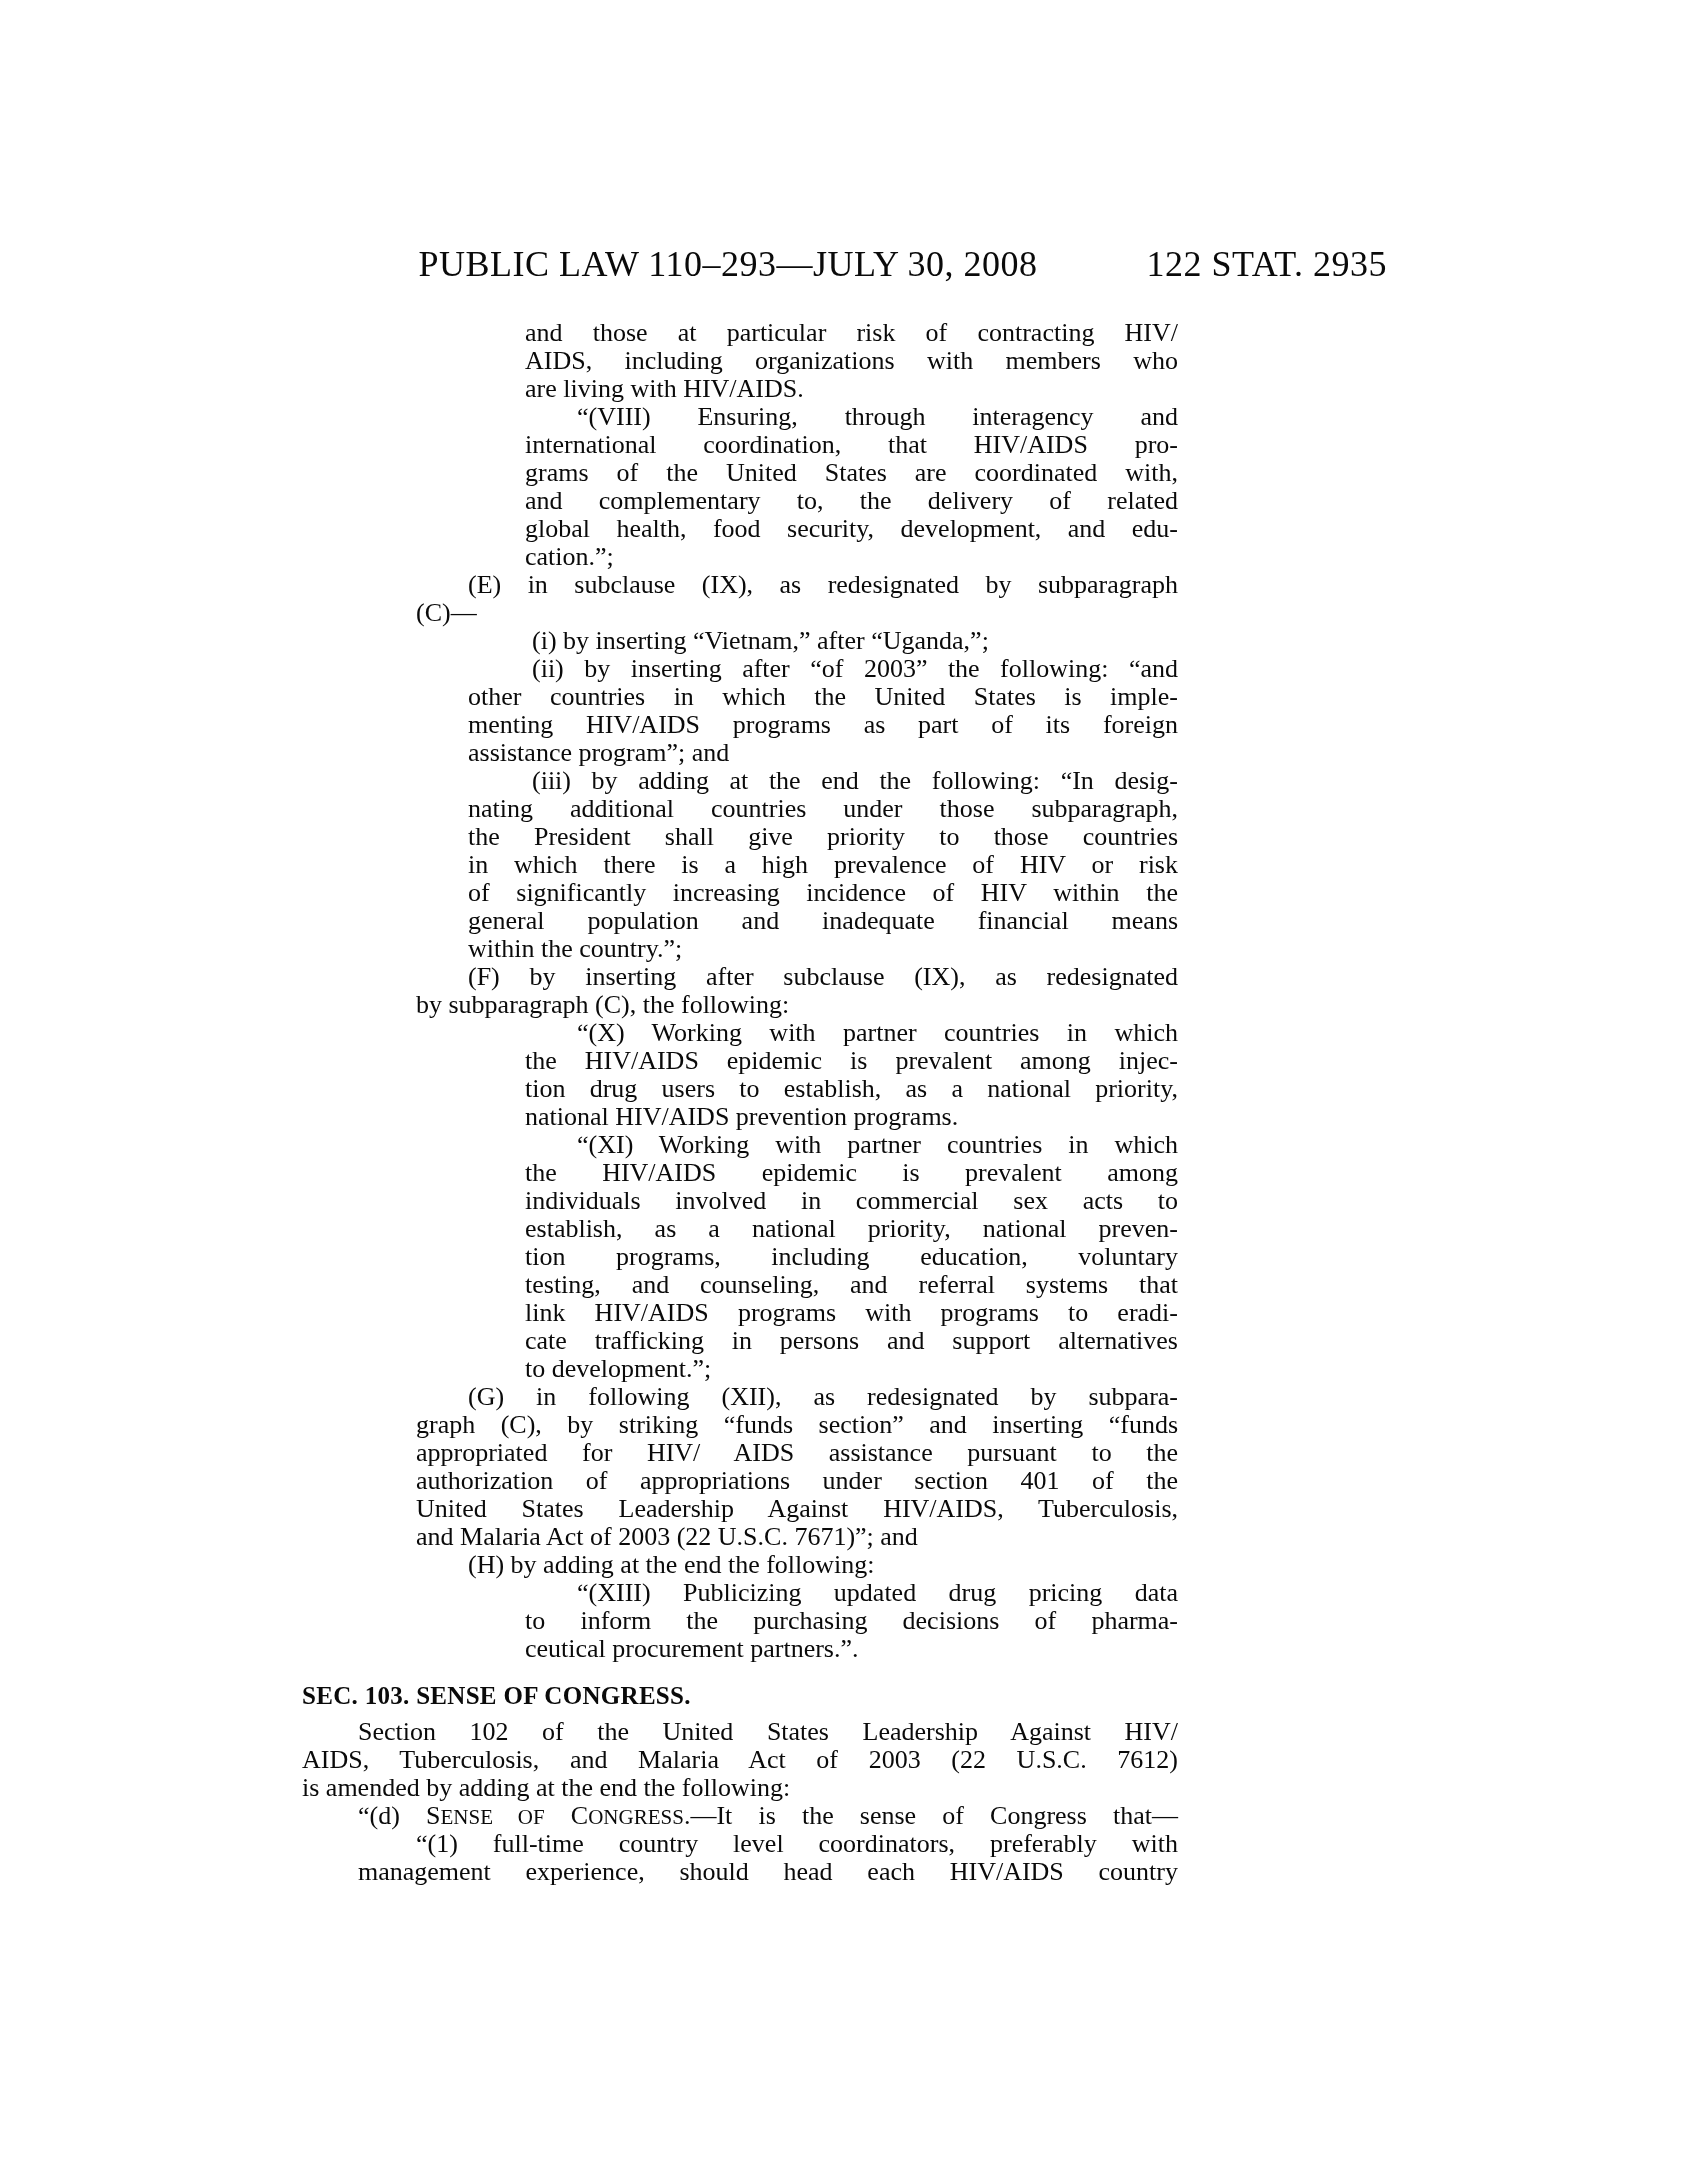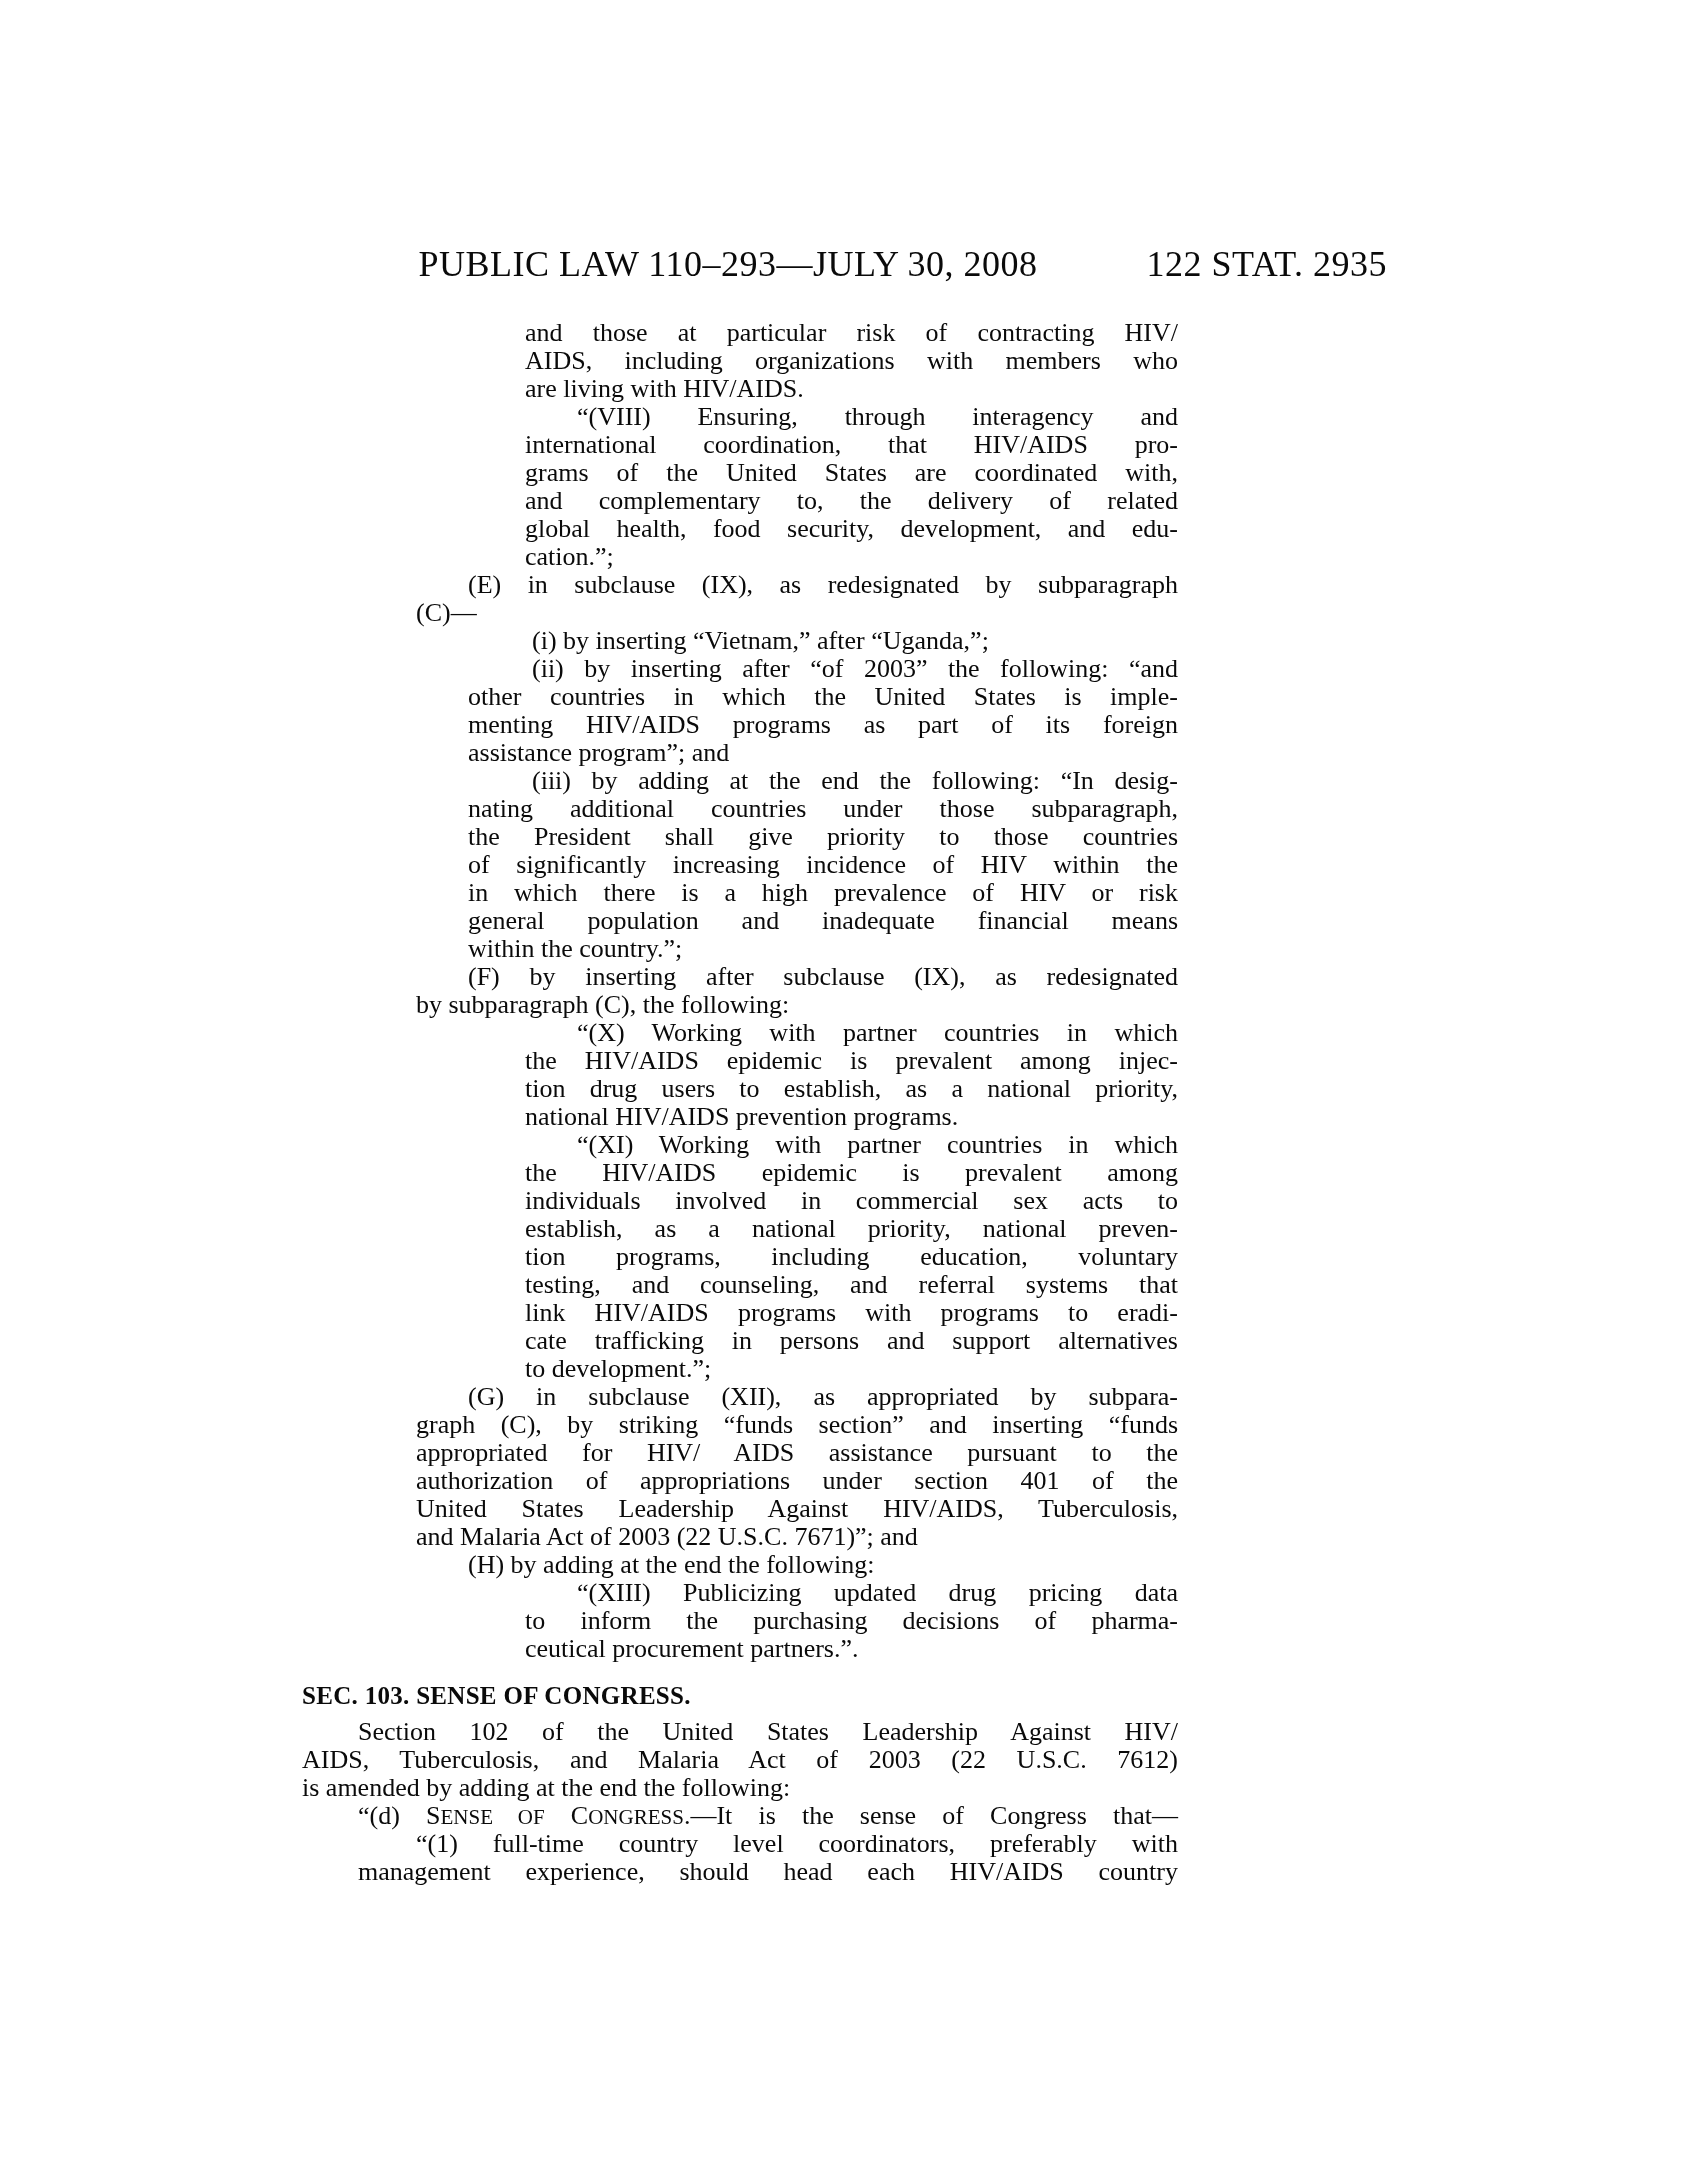--- a/index.html
+++ b/index.html
@@ -89,22 +89,22 @@
       <div class="block">
         <div class="line j" style="padding-left: 230px;">(ii) by inserting after “of 2003” the following: “and</div>
         <div class="line j" style="padding-left: 166px;">other countries in which the United States is imple-</div>
         <div class="line j" style="padding-left: 166px;">menting HIV/AIDS programs as part of its foreign</div>
         <div class="line l" style="padding-left: 166px;">assistance program”; and</div>
       </div>
       <div class="block">
         <div class="line j" style="padding-left: 230px;">(iii) by adding at the end the following: “In desig-</div>
         <div class="line j" style="padding-left: 166px;">nating additional countries under those subparagraph,</div>
         <div class="line j" style="padding-left: 166px;">the President shall give priority to those countries</div>
+        <div class="line j" style="padding-left: 166px;">in which there is a high prevalence of HIV or risk</div>
         <div class="line j" style="padding-left: 166px;">of significantly increasing incidence of HIV within the</div>
-        <div class="line j" style="padding-left: 166px;">in which there is a high prevalence of HIV or risk</div>
         <div class="line j" style="padding-left: 166px;">general population and inadequate financial means</div>
         <div class="line l" style="padding-left: 166px;">within the country.”;</div>
       </div>
       <div class="block">
         <div class="line j" style="padding-left: 166px;">(F) by inserting after subclause (IX), as redesignated</div>
         <div class="line l" style="padding-left: 114px;">by subparagraph (C), the following:</div>
       </div>
       <div class="block">
         <div class="line j" style="padding-left: 275px;">“(X) Working with partner countries in which</div>
         <div class="line j" style="padding-left: 223px;">the HIV/AIDS epidemic is prevalent among injec-</div>
@@ -116,21 +116,21 @@
         <div class="line j" style="padding-left: 223px;">the HIV/AIDS epidemic is prevalent among</div>
         <div class="line j" style="padding-left: 223px;">individuals involved in commercial sex acts to</div>
         <div class="line j" style="padding-left: 223px;">establish, as a national priority, national preven-</div>
         <div class="line j" style="padding-left: 223px;">tion programs, including education, voluntary</div>
         <div class="line j" style="padding-left: 223px;">testing, and counseling, and referral systems that</div>
         <div class="line j" style="padding-left: 223px;">link HIV/AIDS programs with programs to eradi-</div>
         <div class="line j" style="padding-left: 223px;">cate trafficking in persons and support alternatives</div>
         <div class="line l" style="padding-left: 223px;">to development.”;</div>
       </div>
       <div class="block">
-        <div class="line j" style="padding-left: 166px;">(G) in subclause (XII), as appropriated by subpara-</div>
+        <div class="line j" style="padding-left: 166px;">(G) in following (XII), as redesignated by subpara-</div>
         <div class="line j" style="padding-left: 114px;">graph (C), by striking “funds section” and inserting “funds</div>
         <div class="line j" style="padding-left: 114px;">appropriated for HIV/ AIDS assistance pursuant to the</div>
         <div class="line j" style="padding-left: 114px;">authorization of appropriations under section 401 of the</div>
         <div class="line j" style="padding-left: 114px;">United States Leadership Against HIV/AIDS, Tuberculosis,</div>
         <div class="line l" style="padding-left: 114px;">and Malaria Act of 2003 (22 U.S.C. 7671)”; and</div>
       </div>
       <div class="block">
         <div class="line l" style="padding-left: 166px;">(H) by adding at the end the following:</div>
       </div>
       <div class="block">

